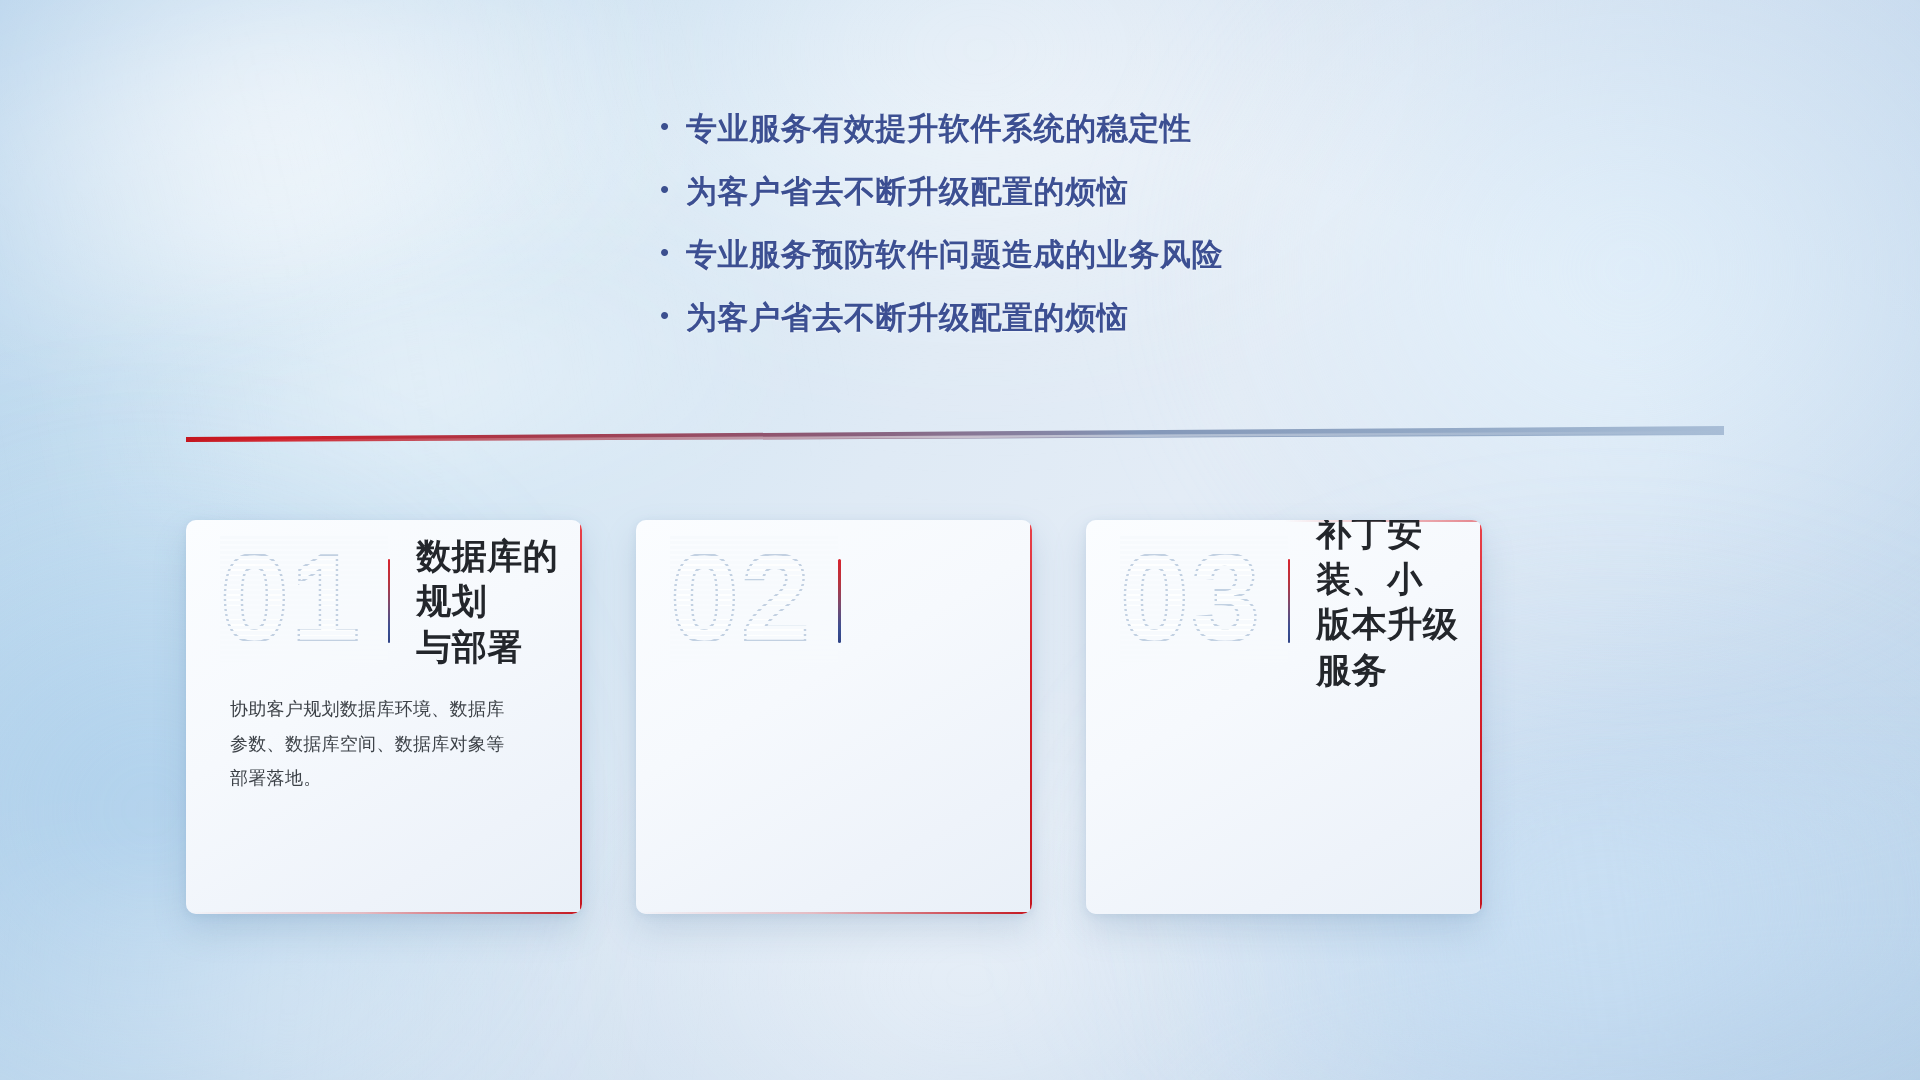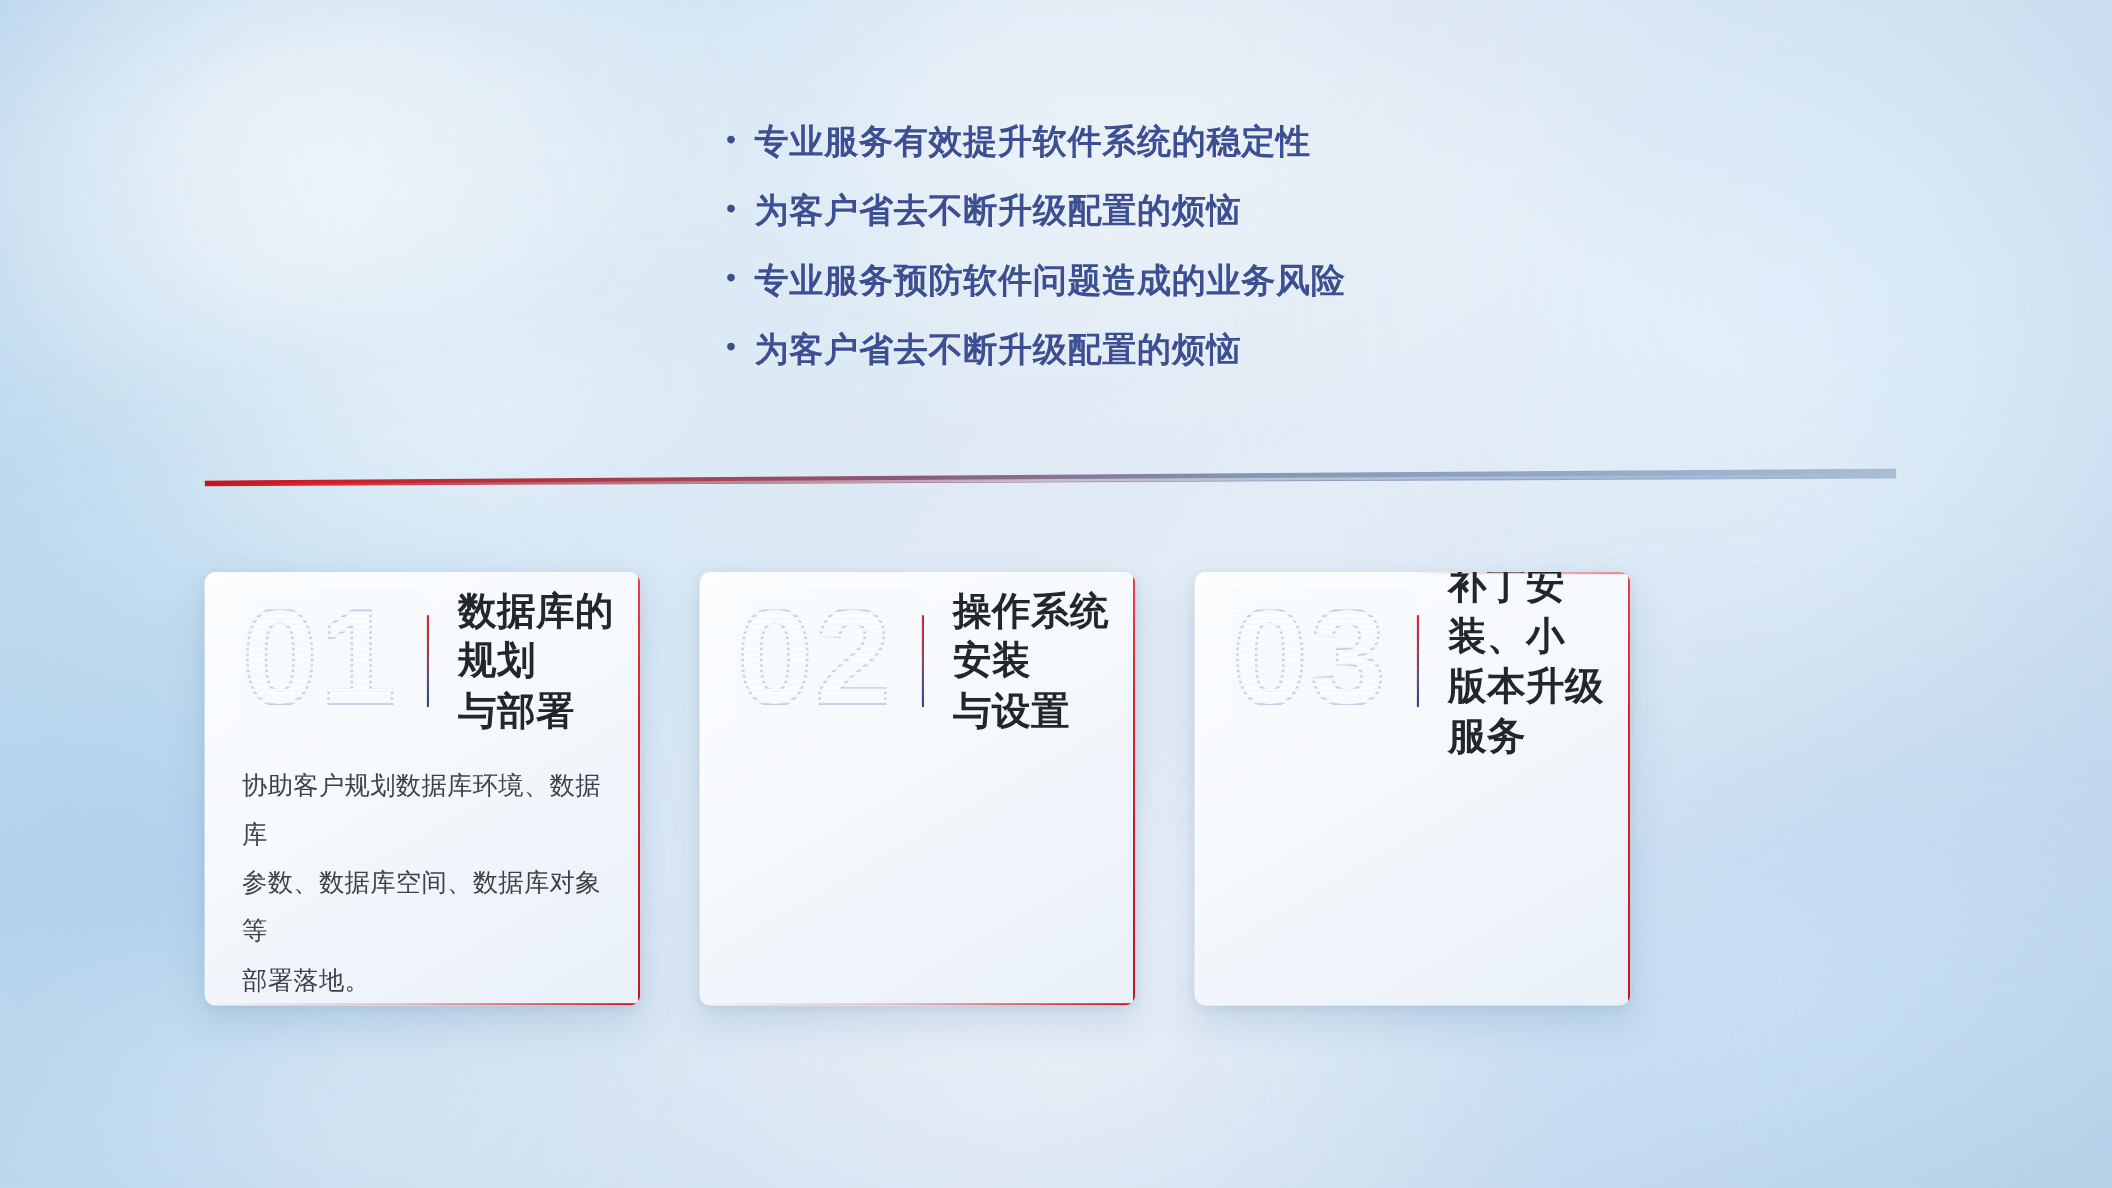--- a/index.html
+++ b/index.html
@@ -152,23 +152,23 @@
     border-radius:2px;
     background:linear-gradient(180deg,#d8232e 0%,#b8343f 28%,#7a4a6e 55%,#3c4f92 82%,#2f4386 100%);
   }
   .card-title {
     font-size:35px; font-weight:700; color:#23262b;
     line-height:1.30; letter-spacing:.5px;
     white-space:pre-line;
   }
 
   .card-body {
-    padding:0 34px;
+    padding:0 44px;
     margin-top:10px;
-    font-size:23px; line-height:1.92;
+    font-size:18px; line-height:1.92;
     color:#3d4248; letter-spacing:.3px;
     white-space:pre-line;
   }
 </style>
 </head>
 <body>
 
 <div id="bg">
   <div class="bg-base"></div>
   <div class="flare flare-a"></div>
@@ -255,22 +255,20 @@
         <svg class="card-num-stripes" viewBox="0 0 168 126" preserveAspectRatio="none">
           <defs>
             <pattern id="stripes2" width="4" height="5" patternUnits="userSpaceOnUse">
               <rect x="0" y="0" width="4" height="3" fill="#f7fafd"></rect>
             </pattern>
           </defs>
           <rect x="0" y="0" width="168" height="126" fill="url(#stripes2)"></rect>
         </svg>
       </div>
       <div class="card-rule"></div>
-      <div class="card-title">操作系统安装
-与设置</div>
     </div>
   </div>
 
   <div class="card card-3">
     <div class="card-head">
       <div class="card-num">
         <div class="card-num-glyph">03</div>
         <svg class="card-num-stripes" viewBox="0 0 168 126" preserveAspectRatio="none">
           <defs>
             <pattern id="stripes3" width="4" height="5" patternUnits="userSpaceOnUse">

